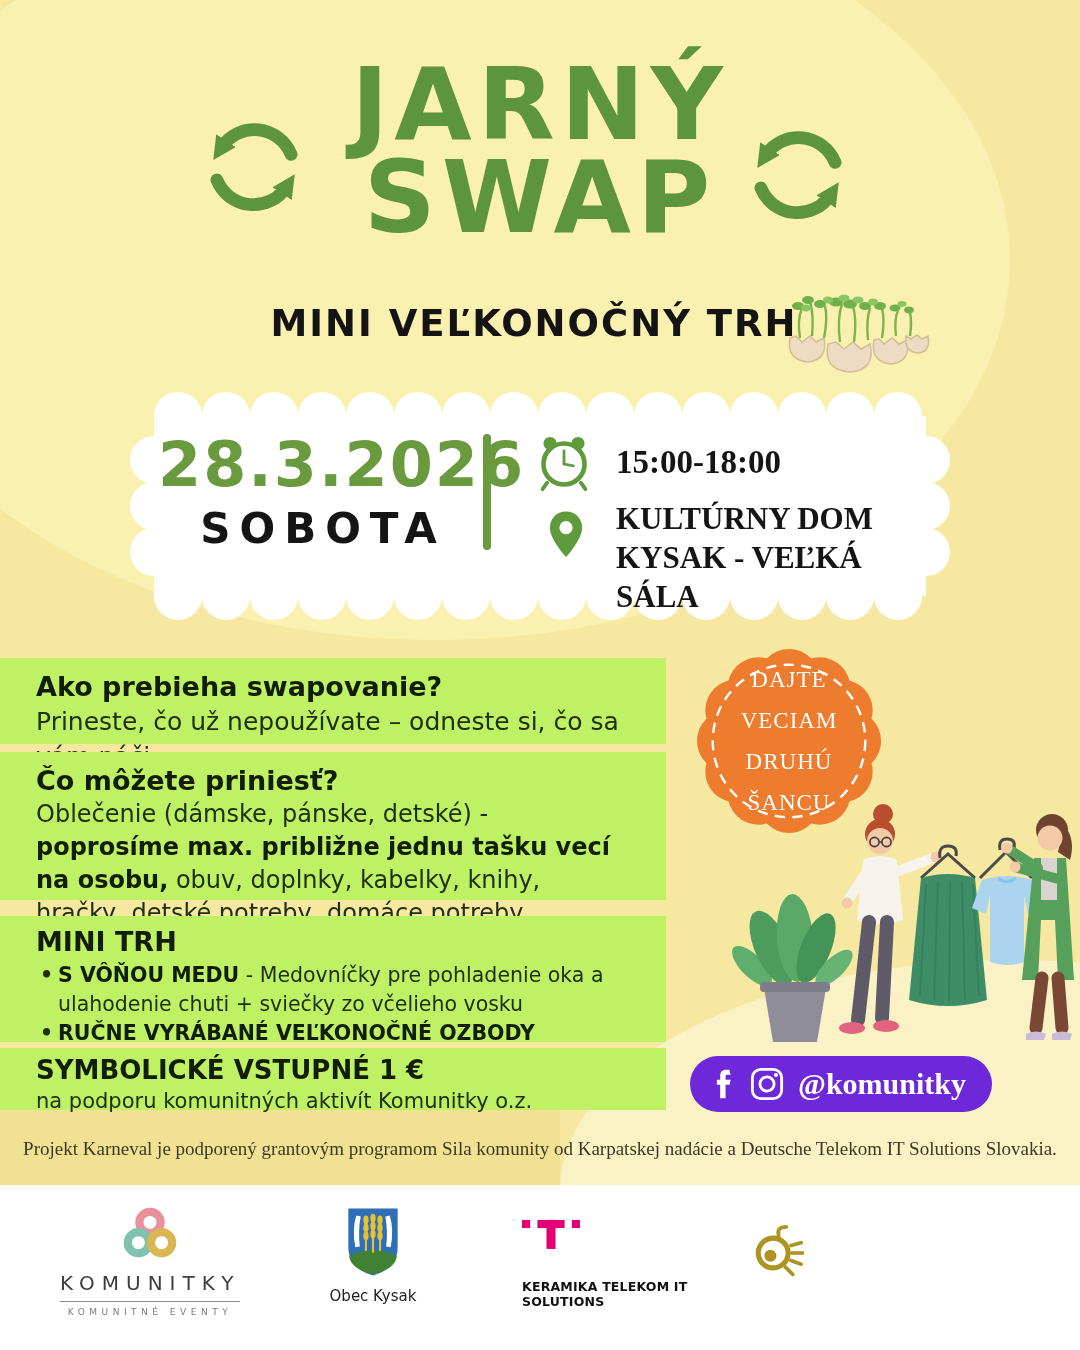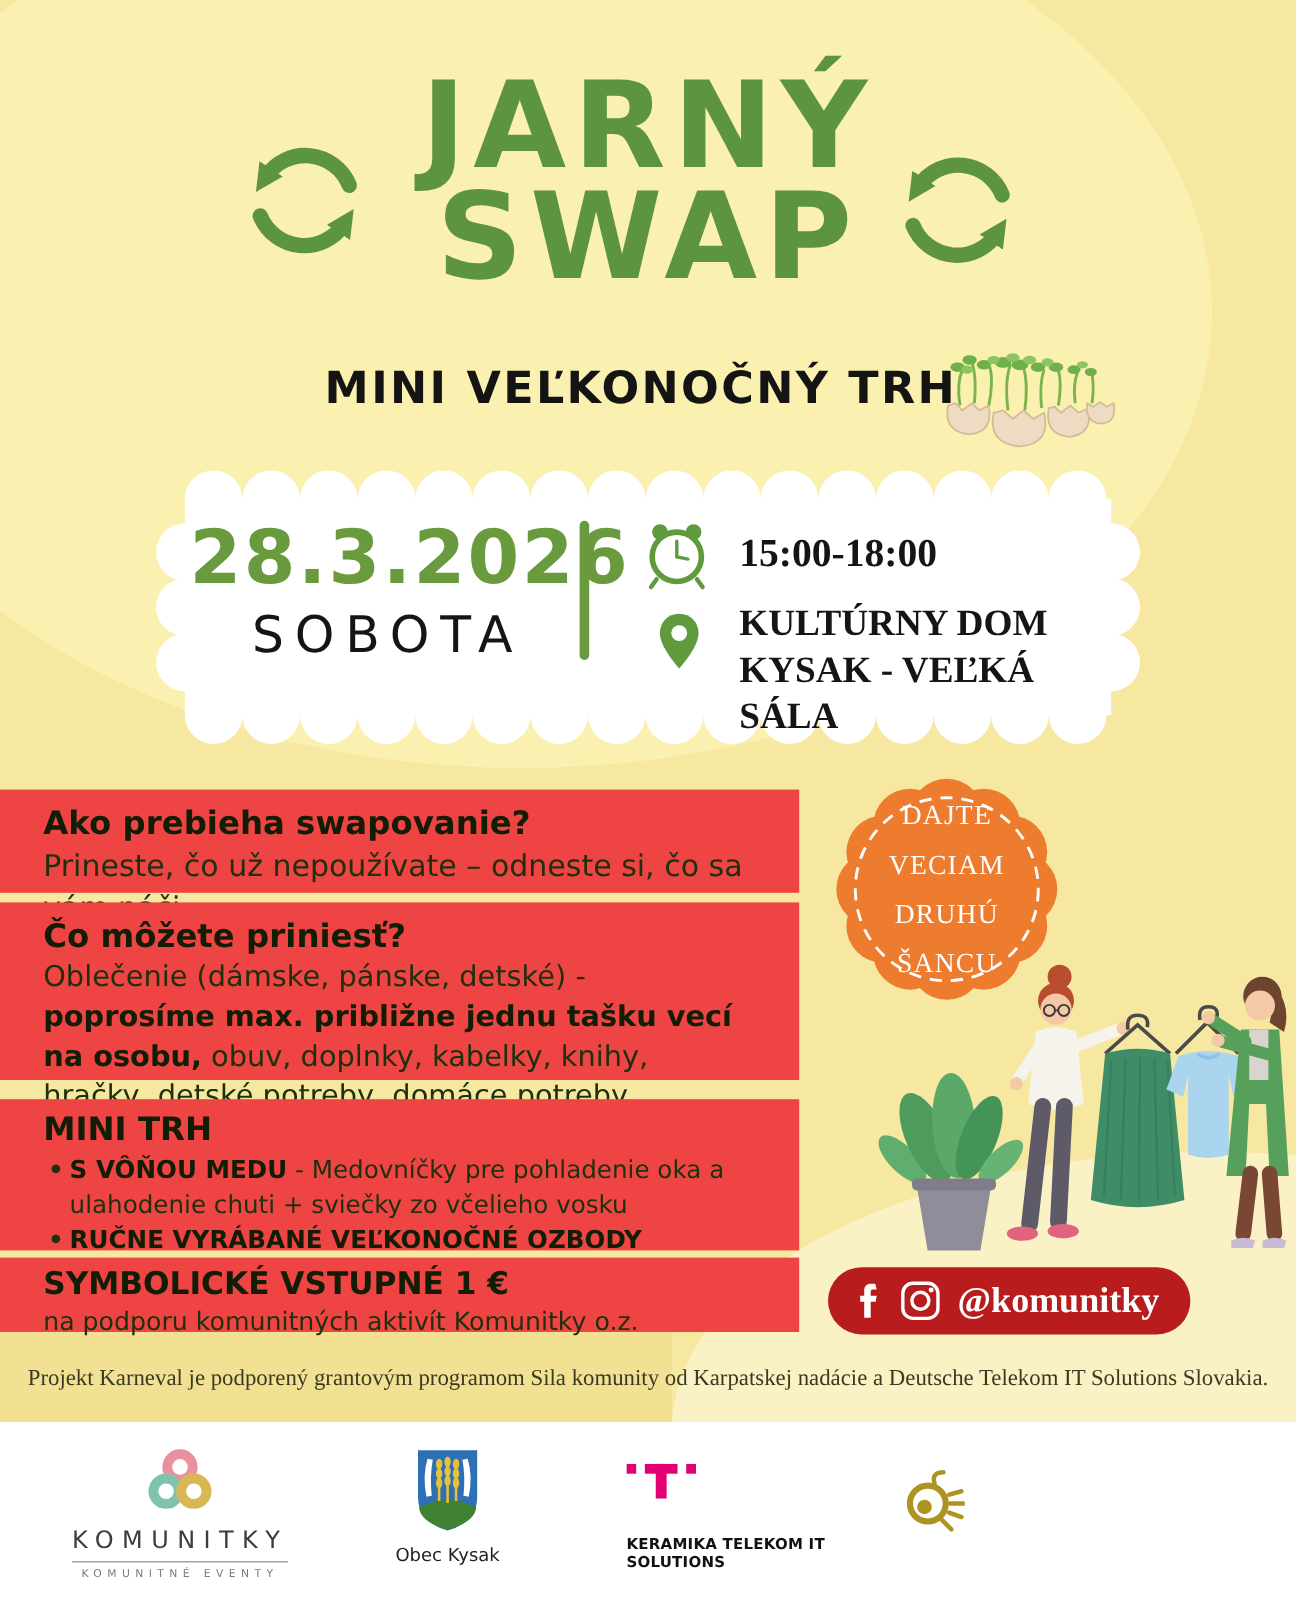--- a/index.html
+++ b/index.html
@@ -19,31 +19,31 @@
   .subtitle{position:absolute;left:0;top:302px;width:1068px;text-align:center;
             font-weight:800;font-size:37px;letter-spacing:2px;color:#141414;}
   .sprouts{position:absolute;left:770px;top:266px;width:160px;height:110px;}
 
   
   .card{position:absolute;left:128px;top:392px;width:824px;height:228px;}
   .card svg.scallop{position:absolute;left:0;top:0;}
   .card .date{position:absolute;left:30px;top:36px;width:330px;
               font-size:62px;font-weight:800;letter-spacing:2px;color:#6a9a3e;}
   .card .day{position:absolute;left:30px;top:112px;width:330px;text-align:center;
-             font-size:42px;font-weight:400;letter-spacing:9px;color:#151515;}
+             font-size:42px;font-weight:700;letter-spacing:9px;color:#151515;}
   .card .divider{position:absolute;left:355px;top:42px;width:8px;height:116px;border-radius:4px;background:#6a9a3e;}
   .card .clock{position:absolute;left:408px;top:42px;width:56px;height:60px;}
   .card .time{position:absolute;left:488px;top:52px;font-family:"Liberation Serif",serif;
               font-weight:700;font-size:33px;color:#151515;}
   .card .pin{position:absolute;left:416px;top:112px;width:44px;height:62px;}
   .card .venue{position:absolute;left:488px;top:108px;font-family:"Liberation Serif",serif;
                font-weight:700;font-size:31px;line-height:1.25;color:#151515;}
 
   
-  .bar{position:absolute;left:0;width:666px;background:#ef4444;box-sizing:border-box;
+  .bar{position:absolute;left:0;width:666px;background:#bef264;box-sizing:border-box;
        padding:13px 36px;color:#20300f;}
   .bar h2{margin:0 0 2px 0;font-size:27px;font-weight:800;color:#121d06;}
   .bar p{margin:0;font-size:25px;line-height:1.4;}
   .bar-how{top:658px;height:86px;}
   .bar-bring{top:752px;height:148px;}
   .bar-bring p{font-size:24px;line-height:1.38;}
   .bar-market{top:916px;height:126px;padding-top:10px;}
   .bar-market ul{margin:4px 0 0 0;padding:0;list-style:none;font-size:20.5px;line-height:1.42;}
   .bar-market li{position:relative;padding-left:22px;}
   .bar-market li::before{content:"•";position:absolute;left:4px;top:0;font-weight:800;}
@@ -55,21 +55,21 @@
   
   .badge{position:absolute;left:696px;top:648px;width:186px;height:186px;}
   .badge .lines{position:absolute;left:0;top:0;width:100%;height:100%;display:flex;flex-direction:column;
                 align-items:center;justify-content:center;gap:15px;
                 font-family:"Liberation Serif",serif;font-size:23px;letter-spacing:1px;color:#fff;}
 
   .illu{position:absolute;left:700px;top:788px;width:380px;height:266px;}
 
   
   .pill{position:absolute;left:690px;top:1056px;width:302px;height:56px;border-radius:28px;
-        background:#b91c1c;display:flex;align-items:center;justify-content:center;gap:14px;}
+        background:#6d28d9;display:flex;align-items:center;justify-content:center;gap:14px;}
   .pill .handle{font-family:"Liberation Serif",serif;font-weight:700;font-size:30px;color:#fff;}
 
   .sponsor{position:absolute;left:0;top:1138px;width:1080px;text-align:center;
            font-family:"Liberation Serif",serif;font-size:19px;color:#3a3a22;}
 
   
   .band{position:absolute;left:0;top:1185px;width:1080px;height:165px;background:#ffffff;}
   .lg{position:absolute;text-align:center;}
   .lg-komunitky{left:60px;top:22px;width:180px;}
   .lg-komunitky .name{margin-top:6px;font-size:20px;letter-spacing:7px;color:#3c3c3c;

